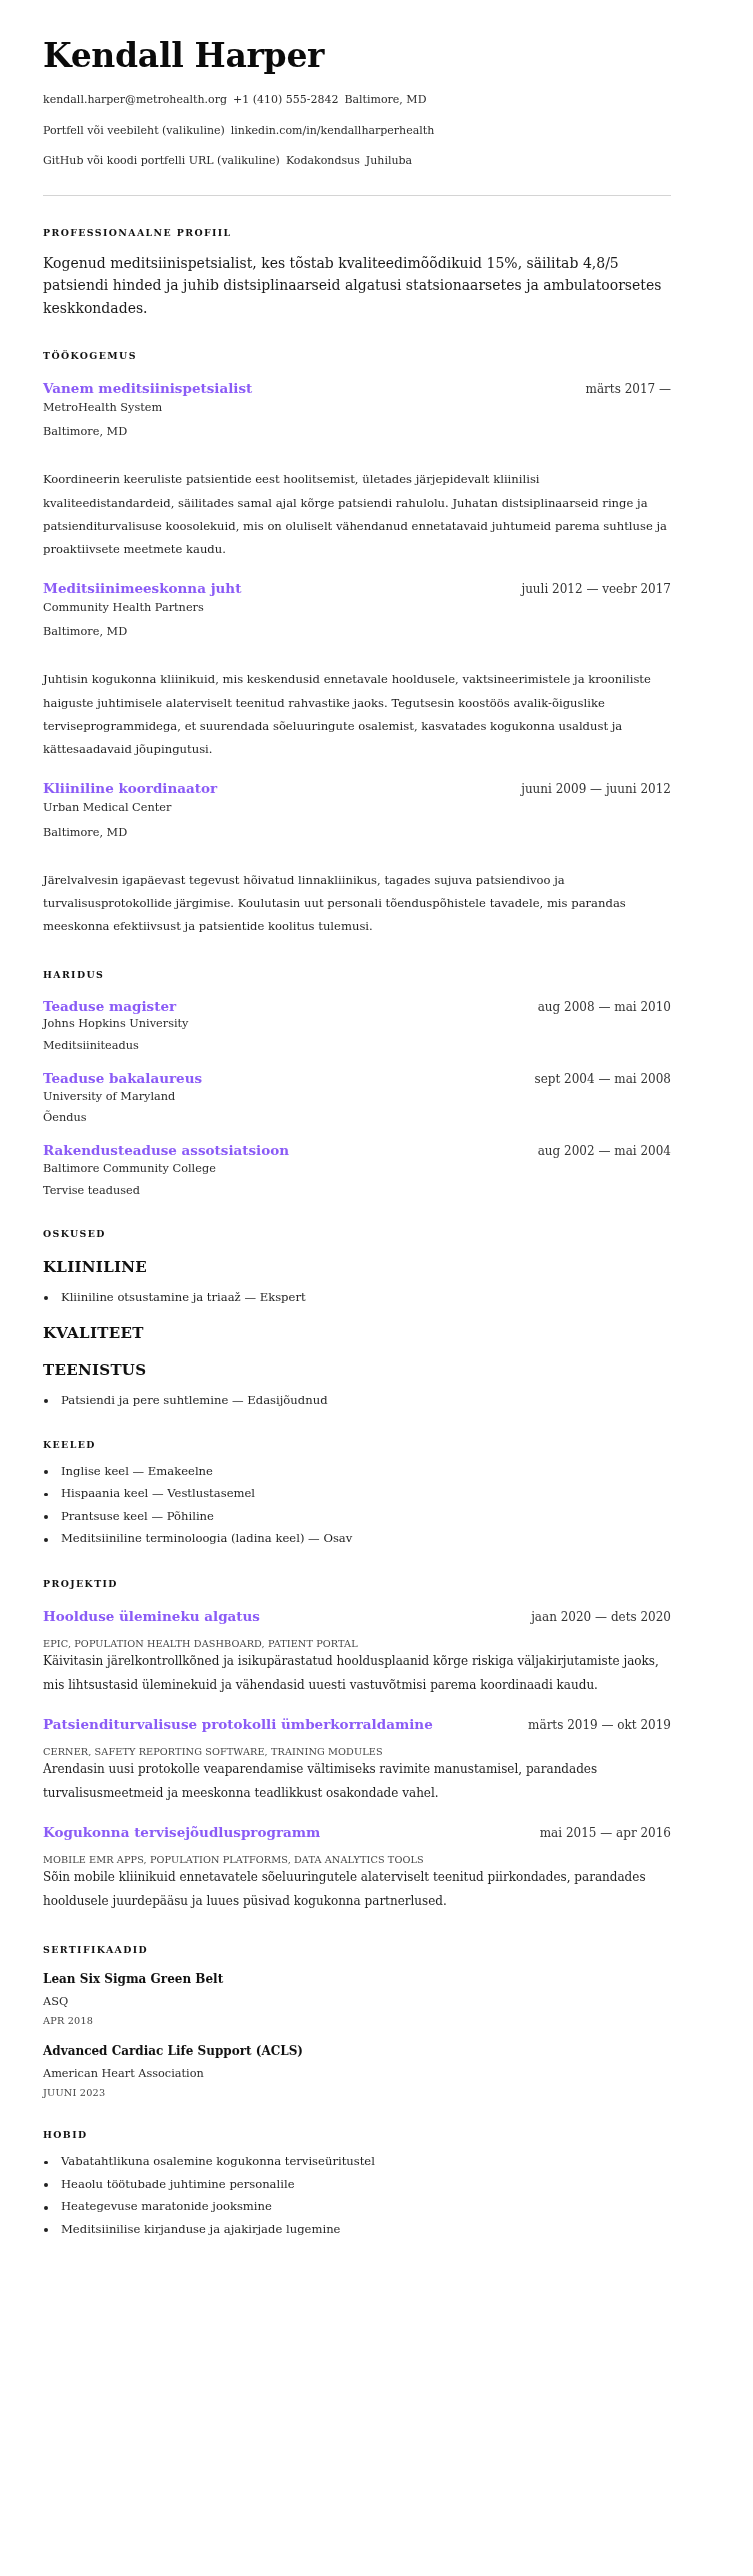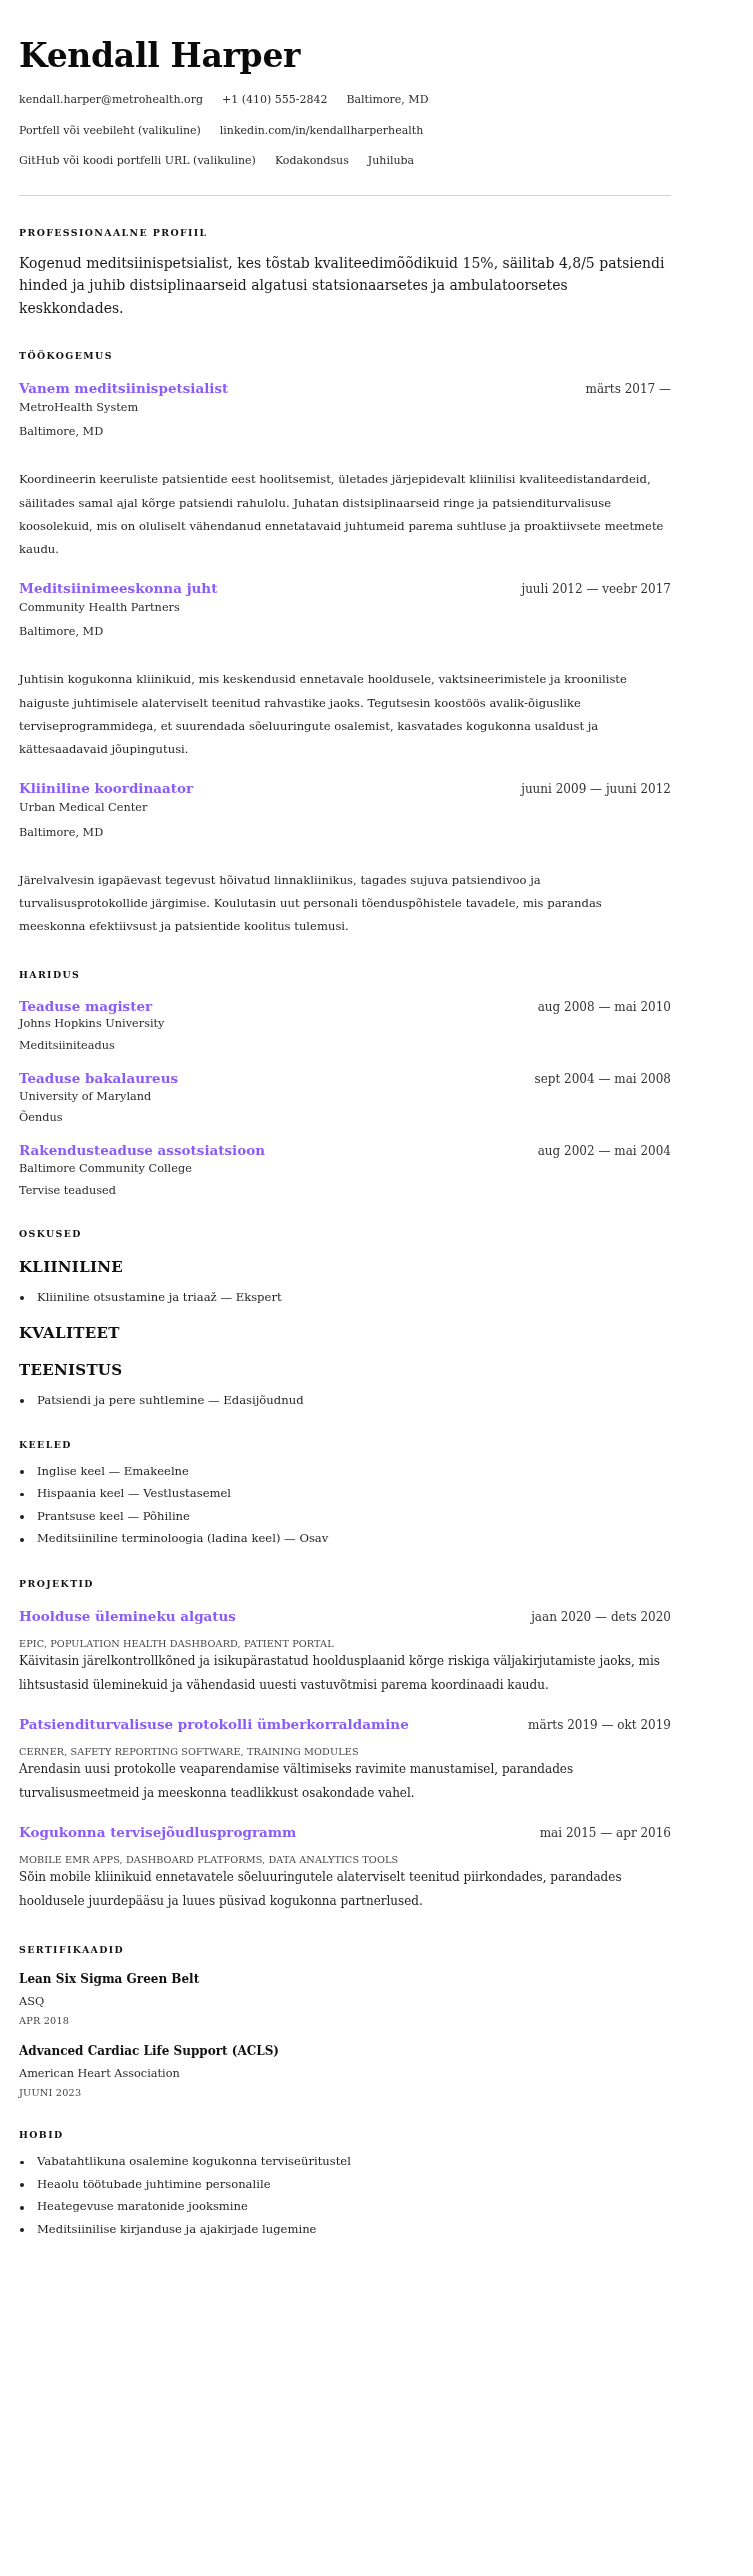--- a/index.html
+++ b/index.html
@@ -2,25 +2,25 @@
 <html style="font-size:10px"><head>
 <meta charset="utf-8">
 <style>
   * { box-sizing: border-box; margin: 0; padding: 0; }
   html, body { background: #ffffff; }
   body {
     width: 754px;
     font-family: "DejaVu Serif", serif;
     color: #1a1a1a;
   }
-  .page { padding: 36px 43px 38px 19px; width: 714px; }
+  .page { padding: 36px 43px 38px 43px; width: 714px; }
 
   .name { font-size: 33px; font-weight: bold; color: #0b0b0b; line-height: 1.2; letter-spacing: -0.3px; }
   .headline { font-size: 14px; color: #2a2a2a; margin-top: 7.5px; line-height: 1.3; }
-  .contact-row { display: flex; flex-wrap: wrap; gap: 0 19px; font-size: 11px; color: #2b2b2b; line-height: 1.3; }
+  .contact-row { display: flex; flex-wrap: wrap; gap: 0 6px; font-size: 11px; color: #2b2b2b; line-height: 1.3; }
   .contact-row.first { margin-top: 17.6px; }
   .contact-row + .contact-row { margin-top: 16.3px; }
   .divider { height: 1.3px; background: #d4d4d4; margin-top: 26px; }
 
   .section { margin-top: 31px; }
   .section-title { font-size: 9.4px; font-weight: bold; letter-spacing: 1.4px; color: #111; text-transform: uppercase; }
 
   .summary { font-size: 14px; line-height: 1.6; color: #1a1a1a; margin-top: 14px; }
 
   .entry { margin-top: 19px; }
@@ -192,21 +192,21 @@
       </div>
       <div class="entry-tech">CERNER, SAFETY REPORTING SOFTWARE, TRAINING MODULES</div>
       <p class="proj-desc">Arendasin uusi protokolle veaparendamise vältimiseks ravimite manustamisel, parandades turvalisusmeetmeid ja meeskonna teadlikkust osakondade vahel.</p>
     </div>
 
     <div class="entry">
       <div class="entry-head">
         <span class="entry-title">Kogukonna tervisejõudlusprogramm</span>
         <span class="entry-date">mai 2015 — apr 2016</span>
       </div>
-      <div class="entry-tech">MOBILE EMR APPS, DASHBOARD PLATFORMS, DATA ANALYTICS TOOLS</div>
+      <div class="entry-tech">MOBILE EMR APPS, POPULATION PLATFORMS, DATA ANALYTICS TOOLS</div>
       <p class="proj-desc">Sõin mobile kliinikuid ennetavatele sõeluuringutele alaterviselt teenitud piirkondades, parandades hooldusele juurdepääsu ja luues püsivad kogukonna partnerlused.</p>
     </div>
   </section>
 
   <section class="section">
     <h2 class="section-title">SERTIFIKAADID</h2>
 
     <div class="cert">
       <div class="cert-title">Lean Six Sigma Green Belt</div>
       <div class="cert-issuer">ASQ</div>

